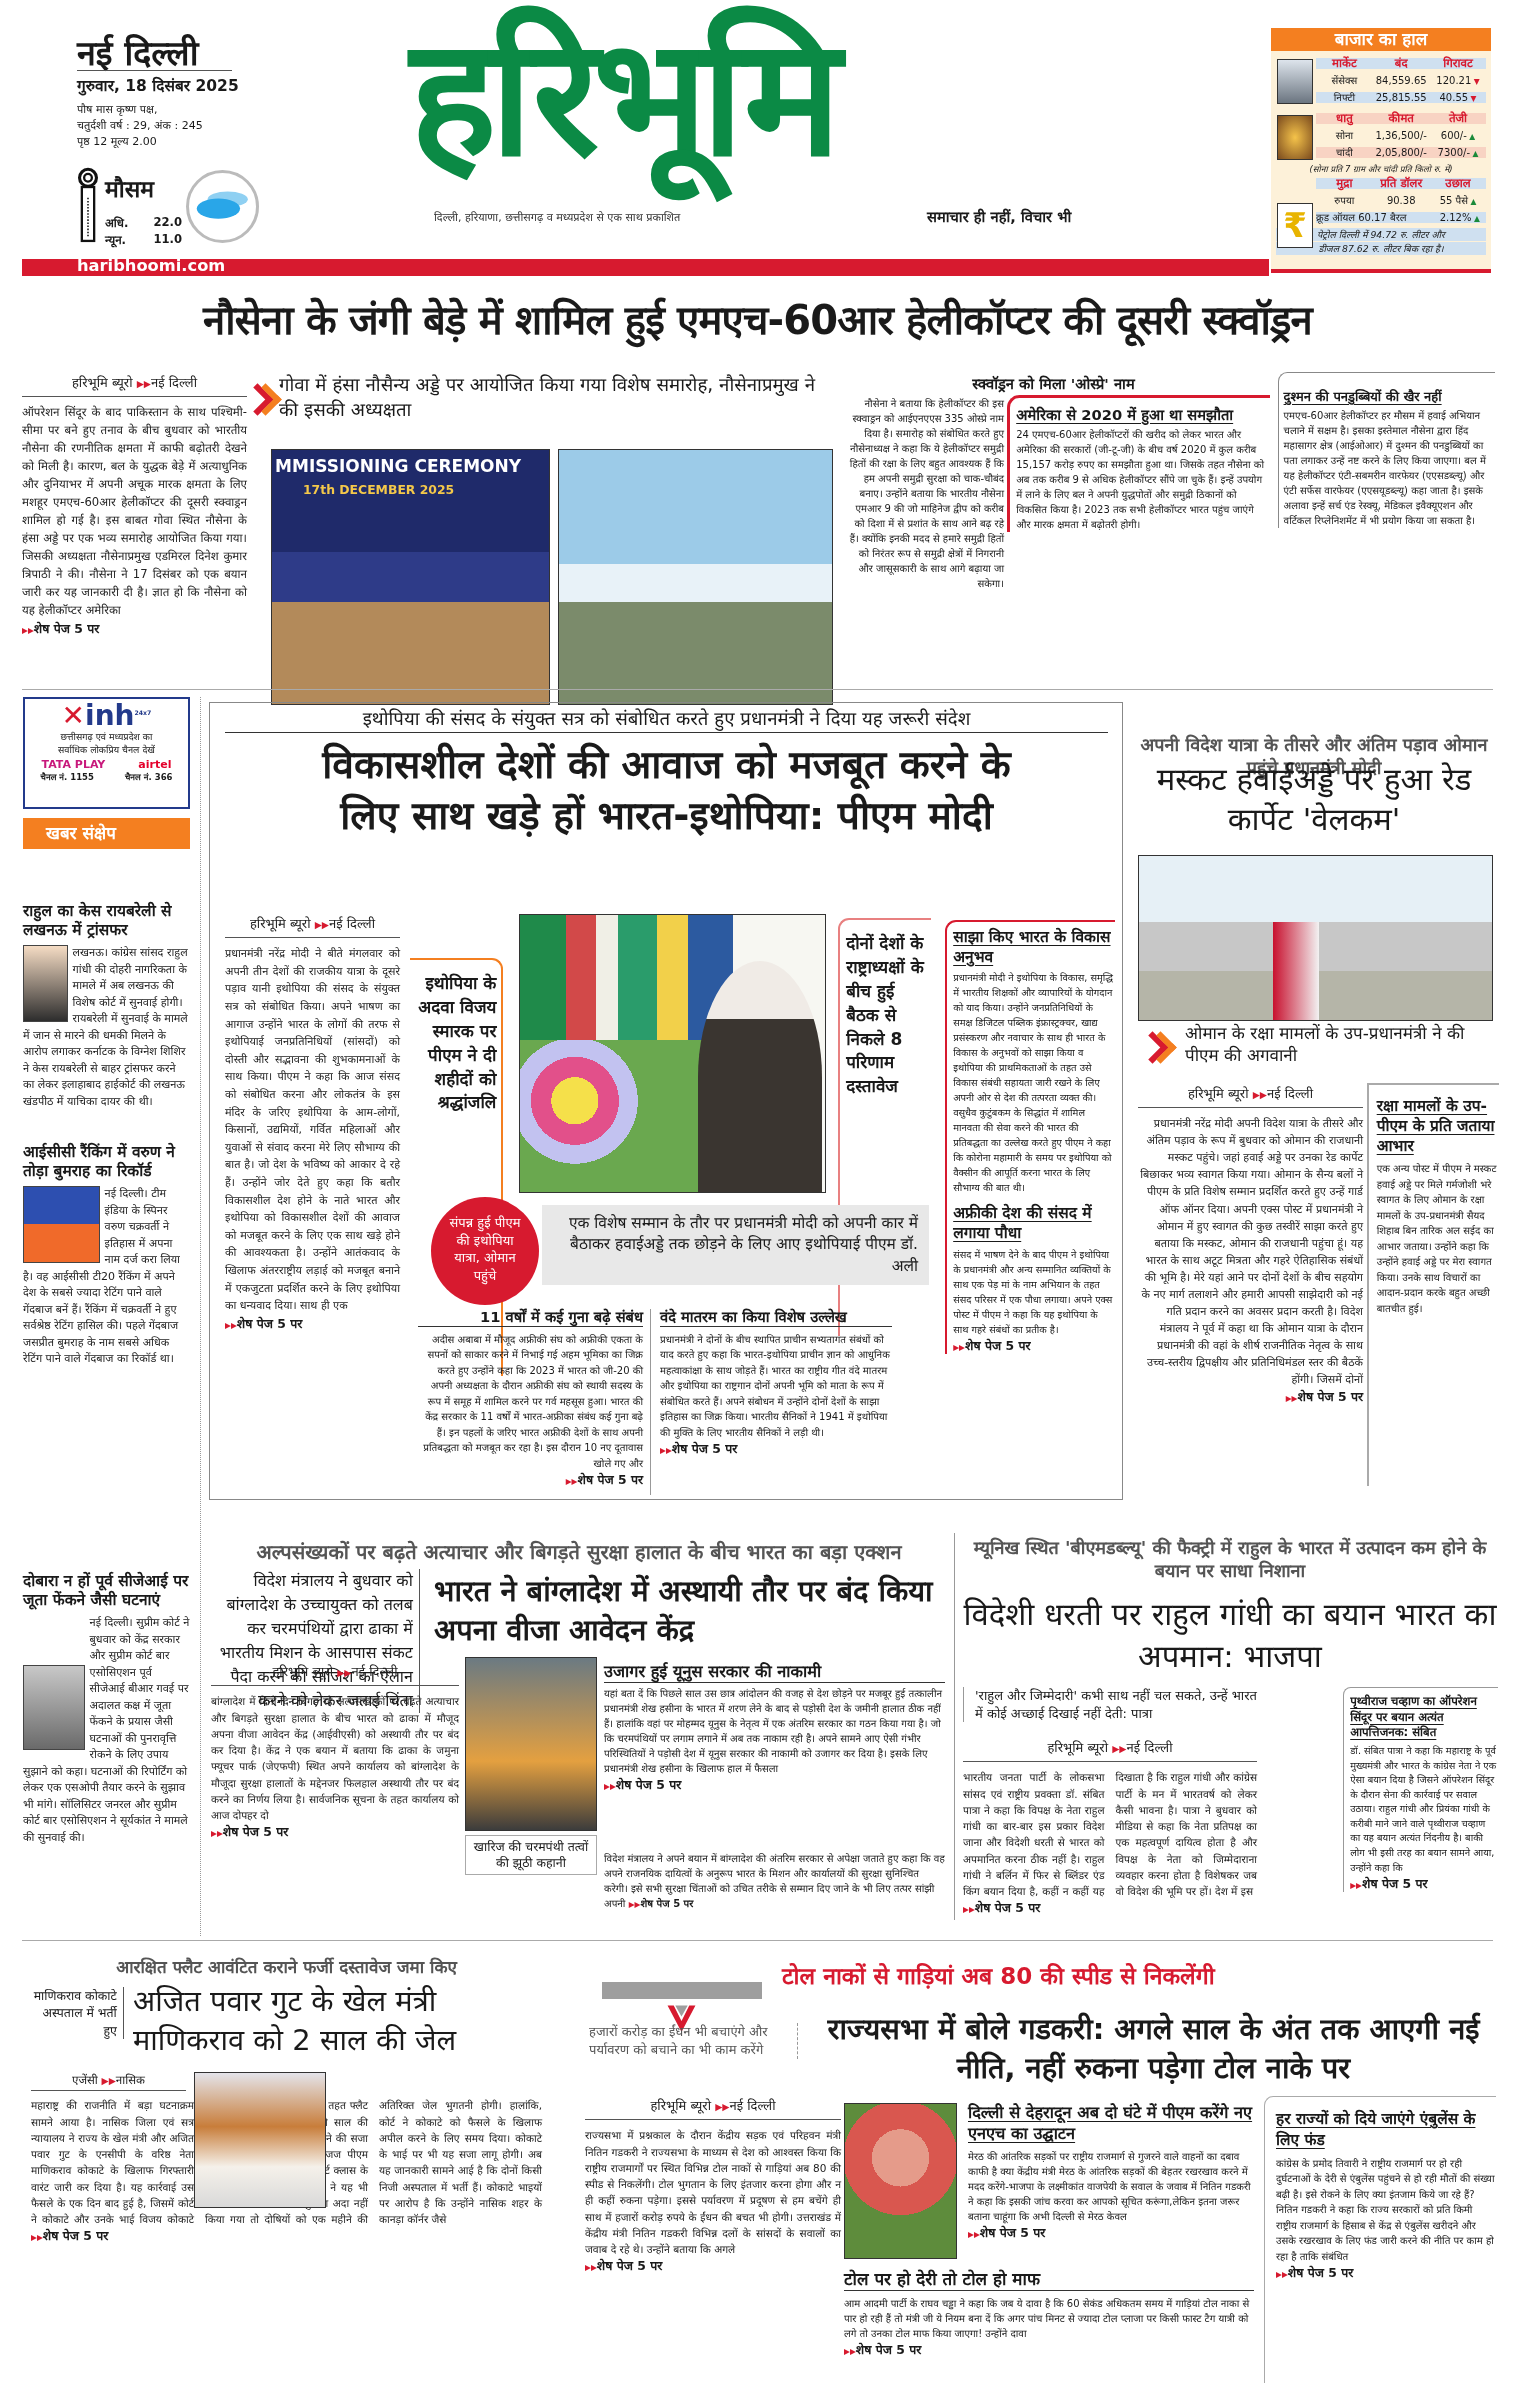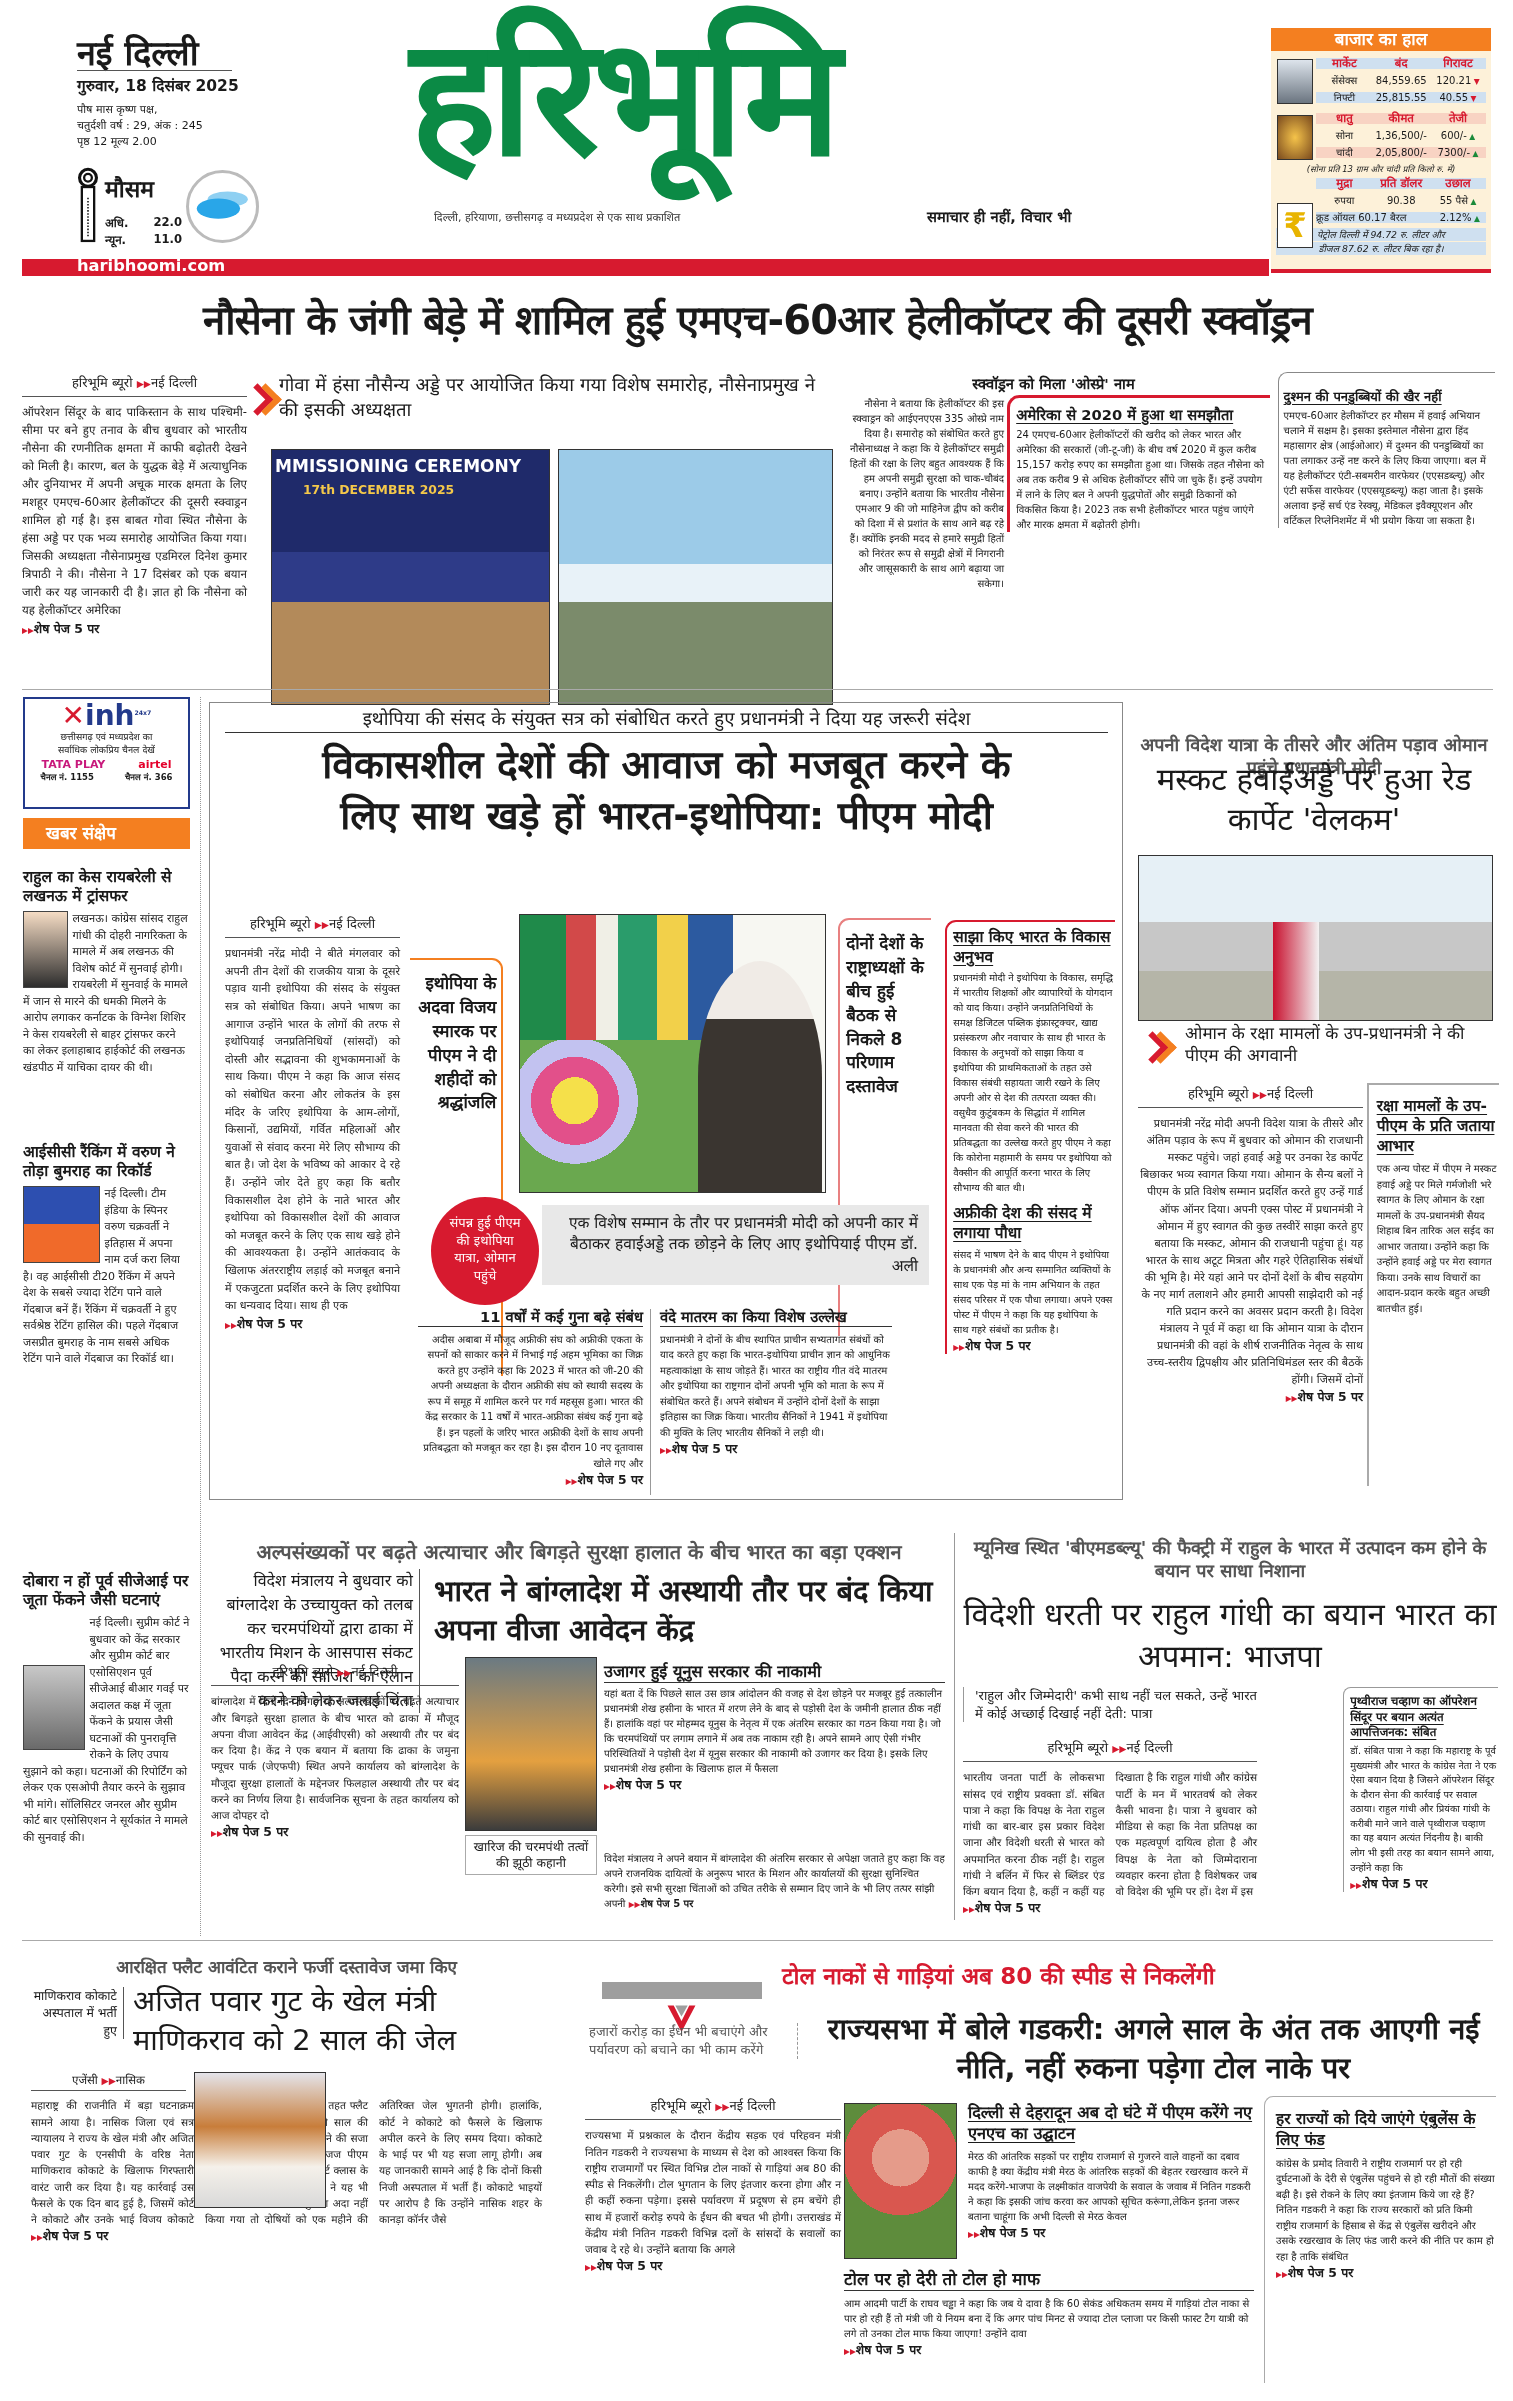--- a/index.html
+++ b/index.html
@@ -105,21 +105,21 @@
         <span>सोना</span>
         <span>1,36,500/-</span>
         <span class="up">600/-</span>
       </div>
       <div class="mrow pink">
         <span>चांदी</span>
         <span>2,05,800/-</span>
         <span class="up">7300/-</span>
       </div>
     </div>
-    <div style="font-size:8.5px;font-style:italic;text-align:center;margin:1.5px 0;">(सोना प्रति 13 ग्राम और चांदी प्रति किलो रु. में)</div>
+    <div style="font-size:8.5px;font-style:italic;text-align:center;margin:1.5px 0;">(सोना प्रति 7 ग्राम और चांदी प्रति किलो रु. में)</div>
     <div class="micon" style="top:175px;background:#fff;color:#e8b400;font-size:34px;font-weight:bold;text-align:center;line-height:43px;">₹</div>
     <div class="mrow hd blue">
       <span>मुद्रा</span>
       <span>प्रति डॉलर</span>
       <span>उछाल</span>
     </div>
     <div class="mrow">
       <span>रुपया</span>
       <span>90.38</span>
       <span class="up">55 पैसे</span>
@@ -173,21 +173,21 @@
     <span style="color:#e4002b;">airtel</span>
   </div>
   <div style="display:flex;justify-content:space-around;font-weight:bold;font-size:8.5px;">
     <span>चैनल नं. 1155</span>
     <span>चैनल नं. 366</span>
   </div>
 </div>
 
 <div class="abs" style="left:23px;top:818px;width:167px;height:31px;background:#f47f20;color:#fff;font-size:17px;font-weight:bold;padding-left:23px;line-height:31px;">खबर संक्षेप</div>
 
-<div class="abs" style="left:23px;top:868px;width:167px;">
+<div class="abs" style="left:23px;top:902px;width:167px;">
   <div style="font-size:15.5px;font-weight:bold;line-height:1.25;">राहुल का केस रायबरेली से लखनऊ में ट्रांसफर</div>
   <div style="float:left;width:45px;height:77px;background:linear-gradient(#f5dcc4,#2d2d2d);margin:4.6px 4.6px 0 0;border:0.8px solid #444;"></div>
   <p style="font-size:11px;line-height:1.5;margin-top:4.6px;">लखनऊ। कांग्रेस सांसद राहुल गांधी की दोहरी नागरिकता के मामले में अब लखनऊ की विशेष कोर्ट में सुनवाई होगी। रायबरेली में सुनवाई के मामले में जान से मारने की धमकी मिलने के आरोप लगाकर कर्नाटक के विग्नेश शिशिर ने केस रायबरेली से बाहर ट्रांसफर करने का लेकर इलाहाबाद हाईकोर्ट की लखनऊ खंडपीठ में याचिका दायर की थी।</p>
 </div>
 <div class="abs" style="left:23px;top:1143px;width:167px;">
   <div style="font-size:15.5px;font-weight:bold;line-height:1.25;">आईसीसी रैंकिंग में वरुण ने तोड़ा बुमराह का रिकॉर्ड</div>
   <div style="float:left;width:77px;height:77px;background:linear-gradient(#2d4fb0 0 50%,#f06a2a 50%);margin:4.6px 4.6px 0 0;border:0.8px solid #444;"></div>
   <p style="font-size:11px;line-height:1.5;margin-top:4.6px;">नई दिल्ली। टीम इंडिया के स्पिनर वरुण चक्रवर्ती ने इतिहास में अपना नाम दर्ज करा लिया है। वह आईसीसी टी20 रैंकिंग में अपने देश के सबसे ज्यादा रेटिंग पाने वाले गेंदबाज बनें हैं। रैंकिंग में चक्रवर्ती ने हुए सर्वश्रेष्ठ रेटिंग हासिल की। पहले गेंदबाज जसप्रीत बुमराह के नाम सबसे अधिक रेटिंग पाने वाले गेंदबाज का रिकॉर्ड था।</p>
 </div>
 <div class="abs" style="left:23px;top:1572px;width:167px;">

